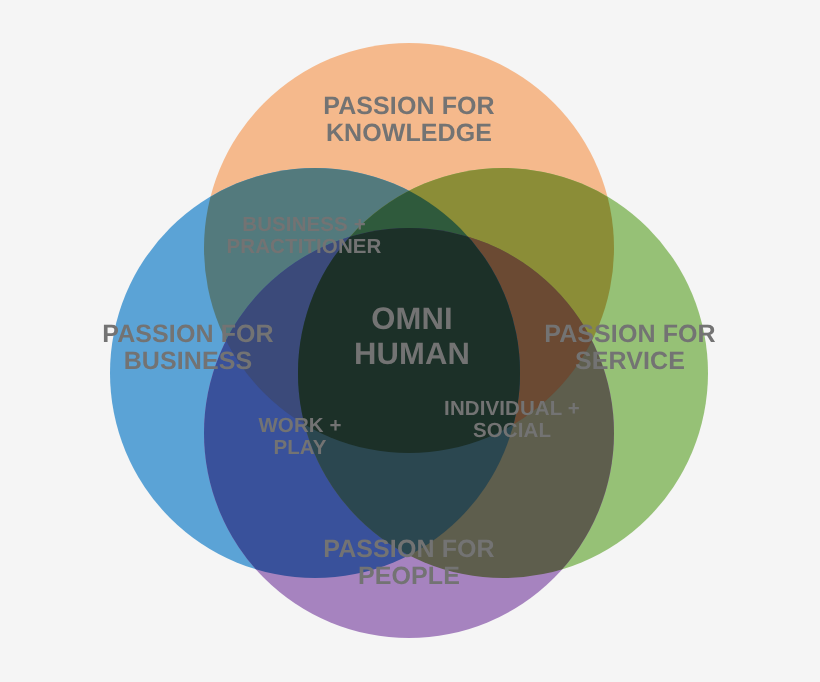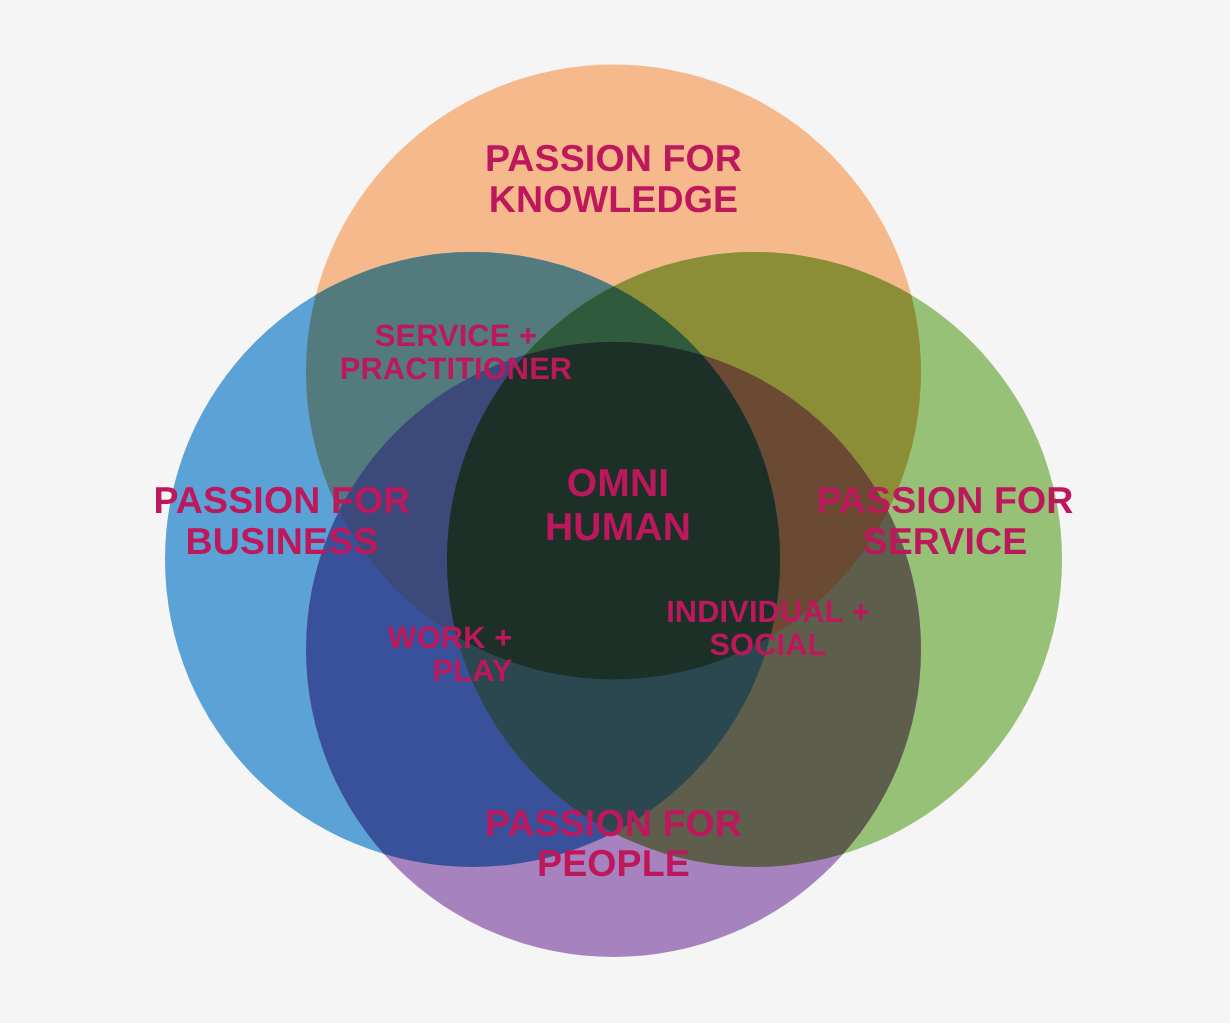--- a/index.html
+++ b/index.html
@@ -23,40 +23,40 @@
   #venn-svg {
     position: absolute;
     top: 0;
     left: 0;
     width: 820px;
     height: 682px;
     display: block;
   }
   .venn-label {
     position: absolute;
-    color: #be185d;
+    color: #737373;
     font-family: "Liberation Sans", sans-serif;
     font-weight: bold;
     text-align: center;
     line-height: 1.08;
     letter-spacing: 0.1px;
     white-space: pre-line;
     transform: translate(-50%, -50%);
     text-rendering: geometricPrecision;
     pointer-events: none;
     font-stretch: condensed;
   }
   .label-outer {
     font-size: 25px;
   }
   .label-pair {
     font-size: 20.5px;
   }
   .label-core {
-    font-size: 26px;
+    font-size: 31px;
     line-height: 1.12;
   }
 </style>
 </head>
 <body>
 
 <div id="diagram-root" style="background: rgb(245, 245, 245);">
 
   <svg id="venn-svg" viewBox="0 0 820 682" preserveAspectRatio="xMidYMid meet">
     <defs>
@@ -134,23 +134,23 @@
 
   <div class="venn-label label-outer" style="left: 409px; top: 120px;">PASSION FOR
 KNOWLEDGE</div>
   <div class="venn-label label-outer" style="left: 188px; top: 348px;">PASSION FOR
 BUSINESS</div>
   <div class="venn-label label-outer" style="left: 630px; top: 348px;">PASSION FOR
 SERVICE</div>
   <div class="venn-label label-outer" style="left: 409px; top: 563px;">PASSION FOR
 PEOPLE</div>
 
-  <div class="venn-label label-pair" style="left: 304px; top: 236px;">SERVICE +
+  <div class="venn-label label-pair" style="left: 304px; top: 236px;">BUSINESS +
 PRACTITIONER</div>
-  <div class="venn-label label-pair" style="left: 300px; top: 437px; text-align: right;">WORK +
+  <div class="venn-label label-pair" style="left: 300px; top: 437px;">WORK +
 PLAY</div>
   <div class="venn-label label-pair" style="left: 512px; top: 420px;">INDIVIDUAL +
 SOCIAL</div>
 
   <div class="venn-label label-core" style="left: 412px; top: 337px;">OMNI
 HUMAN</div>
 
 </div>
 
 </body></html>

